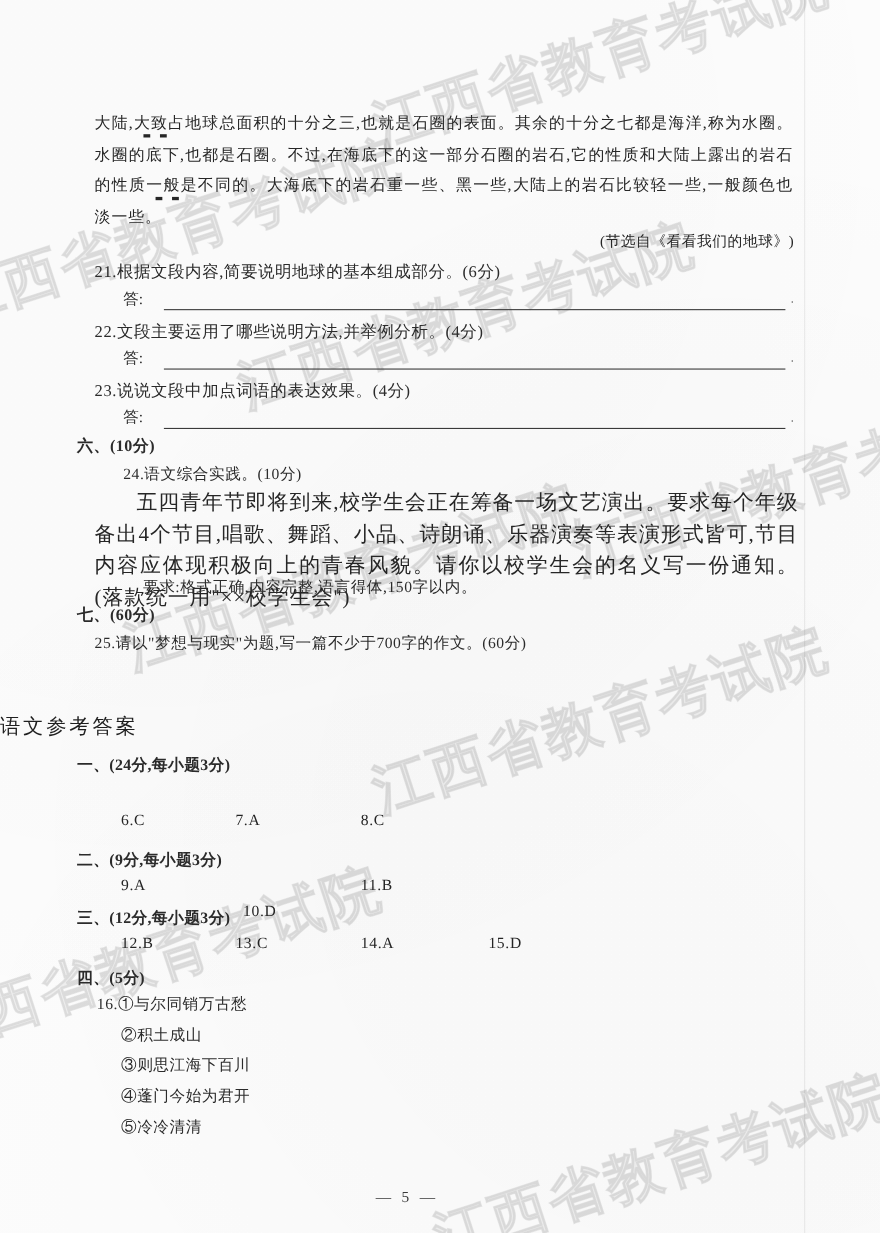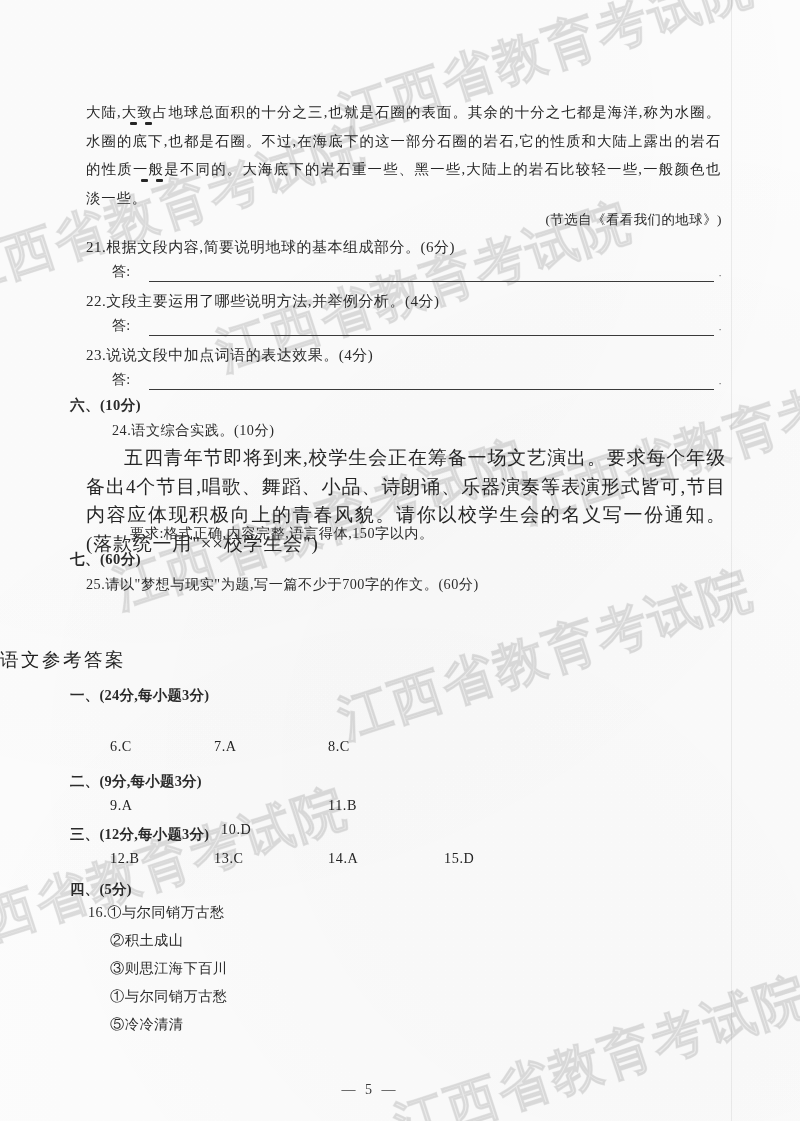--- a/index.html
+++ b/index.html
@@ -292,17 +292,17 @@
     <span class="ak-cell" style="left:40px;">12.B</span>
     <span class="ak-cell" style="left:144px;">13.C</span>
     <span class="ak-cell" style="left:258px;">14.A</span>
     <span class="ak-cell" style="left:374px;">15.D</span>
   </div>
 
   <div class="ak-head" style="top:880px;">四、(5分)</div>
   <div class="ak-list-item" style="top:903px;">16.①与尔同销万古愁</div>
   <div class="ak-list-item sub" style="top:931px;">②积土成山</div>
   <div class="ak-list-item sub" style="top:959px;">③则思江海下百川</div>
-  <div class="ak-list-item sub" style="top:987px;">①与尔同销万古愁</div>
+  <div class="ak-list-item sub" style="top:987px;">④蓬门今始为君开</div>
   <div class="ak-list-item sub" style="top:1015px;">⑤冷冷清清</div>
 
   <div id="page-footer">— 5 —</div>
 </div>
 
 </body></html>

